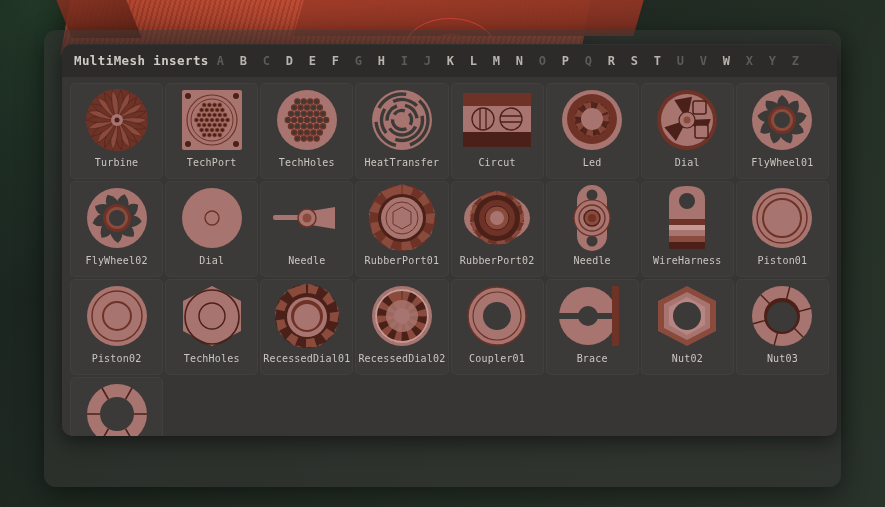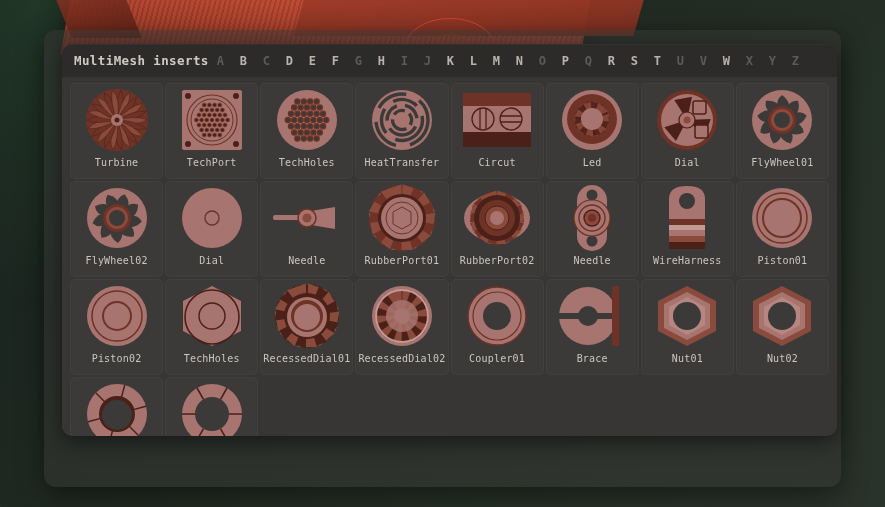--- a/index.html
+++ b/index.html
@@ -904,31 +904,20 @@
       </div>
       <div class="cell">
         <div class="thumb">
           <svg width="84" height="70" viewBox="0 0 84 70">
             <polygon points="42,5 71,20 71,50 42,65 13,50 13,20" fill="#8a4a3c"></polygon>
             <polygon points="42,11 65,23 65,47 42,59 19,47 19,23" fill="#a8746f"></polygon>
             <polygon points="42,16 60,26 60,44 42,54 24,44 24,26" fill="#c39a96" opacity=".5"></polygon>
             <circle cx="42" cy="35" r="14" fill="#3b3a38"></circle>
           </svg>
         </div>
-        <div class="label">Nut01</div>
-      </div>
-      <div class="cell">
-        <div class="thumb">
-          <svg width="84" height="70" viewBox="0 0 84 70">
-            <polygon points="42,5 71,20 71,50 42,65 13,50 13,20" fill="#8a4a3c"></polygon>
-            <polygon points="42,11 65,23 65,47 42,59 19,47 19,23" fill="#a8746f"></polygon>
-            <polygon points="42,16 60,26 60,44 42,54 24,44 24,26" fill="#c39a96" opacity=".5"></polygon>
-            <circle cx="42" cy="35" r="14" fill="#3b3a38"></circle>
-          </svg>
-        </div>
         <div class="label">Nut02</div>
       </div>
       <div class="cell">
         <div class="thumb">
           <svg width="84" height="70" viewBox="0 0 84 70">
             <circle cx="42" cy="35" r="30" fill="#a8746f"></circle>
             <g transform="rotate(15 42 35)">
               <line x1="42" y1="20" x2="42" y2="5" stroke="#4a2018" stroke-width="1.4"></line>
             </g>
             <g transform="rotate(75 42 35)">

